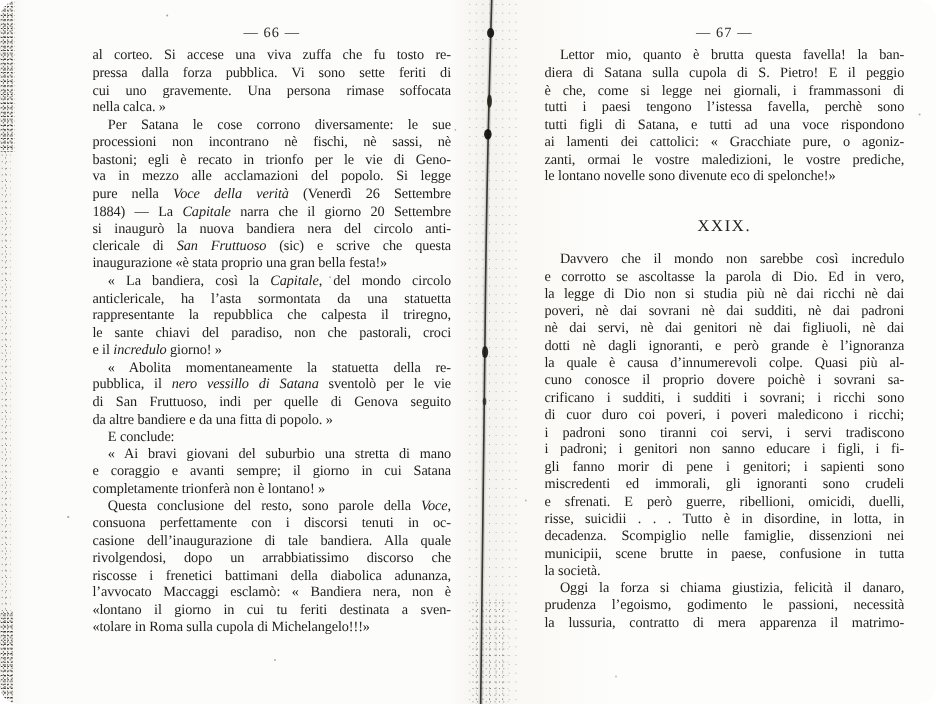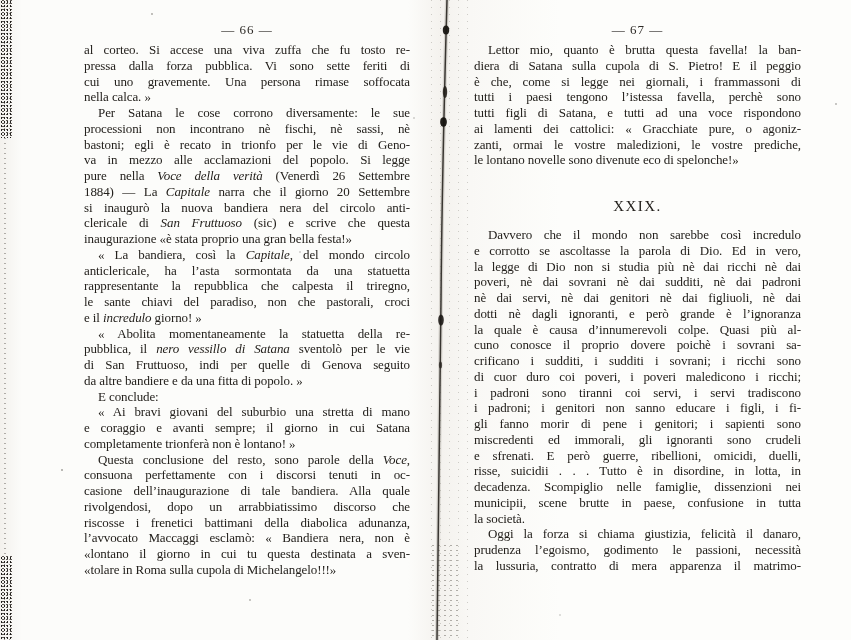--- a/index.html
+++ b/index.html
@@ -5,24 +5,25 @@
   html,body { margin:0; padding:0; background:#ffffff; }
   #scan {
     position:relative; width:851px; height:640px; overflow:hidden;
     background:
       linear-gradient(90deg,
         #f3f1ed 0px, #fcfcfa 22px,
         #fcfcfa 408px, #f4f2ee 441px, #f9f8f5 470px,
         #fdfdfb 560px, #fdfdfb 851px);
     font-family:"Liberation Serif","DejaVu Serif",serif;
     color:var(--ink,#24211d);
+    border-radius:17px;
   }
   .page { position:absolute; top:22px; z-index:2; }
   #page-left  { left:84px;  width:326px; }
-  #page-right { left:474px; width:327px;font-family:Liberation Serif, serif; }
+  #page-right { left:495px; width:327px;font-family:Liberation Serif, serif; }
   .page-number { text-align:center; font-size:13px; line-height:16px; margin-bottom:4px; letter-spacing:1px; color:#2c2925; }
   .line {
     font-size:13px; line-height:15.75px; letter-spacing:-0.1px;
     text-align:justify; text-align-last:justify; -moz-text-align-last:justify;
   }
   .line.last { text-align-last:left; -moz-text-align-last:left; }
   .line.indent { padding-left:14px; }
   .chapter-heading { text-align:center; font-size:15px; line-height:18px; margin:29px 0 12px 0; letter-spacing:1.5px; }
   i { }
 
@@ -103,21 +104,21 @@
           <div class="line"><span>e coraggio e avanti sempre; il giorno in cui Satana</span></div>
           <div class="line last"><span>completamente trionferà non è lontano! »</span></div>
         </div>
         <div>
           <div class="line indent"><span>Questa conclusione del resto, sono parole della </span><i>Voce</i><span>,</span></div>
           <div class="line"><span>consuona perfettamente con i discorsi tenuti in oc-</span></div>
           <div class="line"><span>casione dell’inaugurazione di tale bandiera. Alla quale</span></div>
           <div class="line"><span>rivolgendosi, dopo un arrabbiatissimo discorso che</span></div>
           <div class="line"><span>riscosse i frenetici battimani della diabolica adunanza,</span></div>
           <div class="line"><span>l’avvocato Maccaggi esclamò: « Bandiera nera, non è</span></div>
-          <div class="line"><span>«lontano il giorno in cui tu questa destinata a sven-</span></div>
+          <div class="line"><span>«lontano il giorno in cui tu feriti destinata a sven-</span></div>
           <div class="line last"><span>«tolare in Roma sulla cupola di Michelangelo!!!»</span></div>
         </div>
       </div>
   </div>
 
   <div class="page" id="page-right">
     <div class="page-number">— 67 —</div>
     <div class="page-body">
         <div>
           <div class="line indent"><span>Lettor mio, quanto è brutta questa favella! la ban-</span></div>

